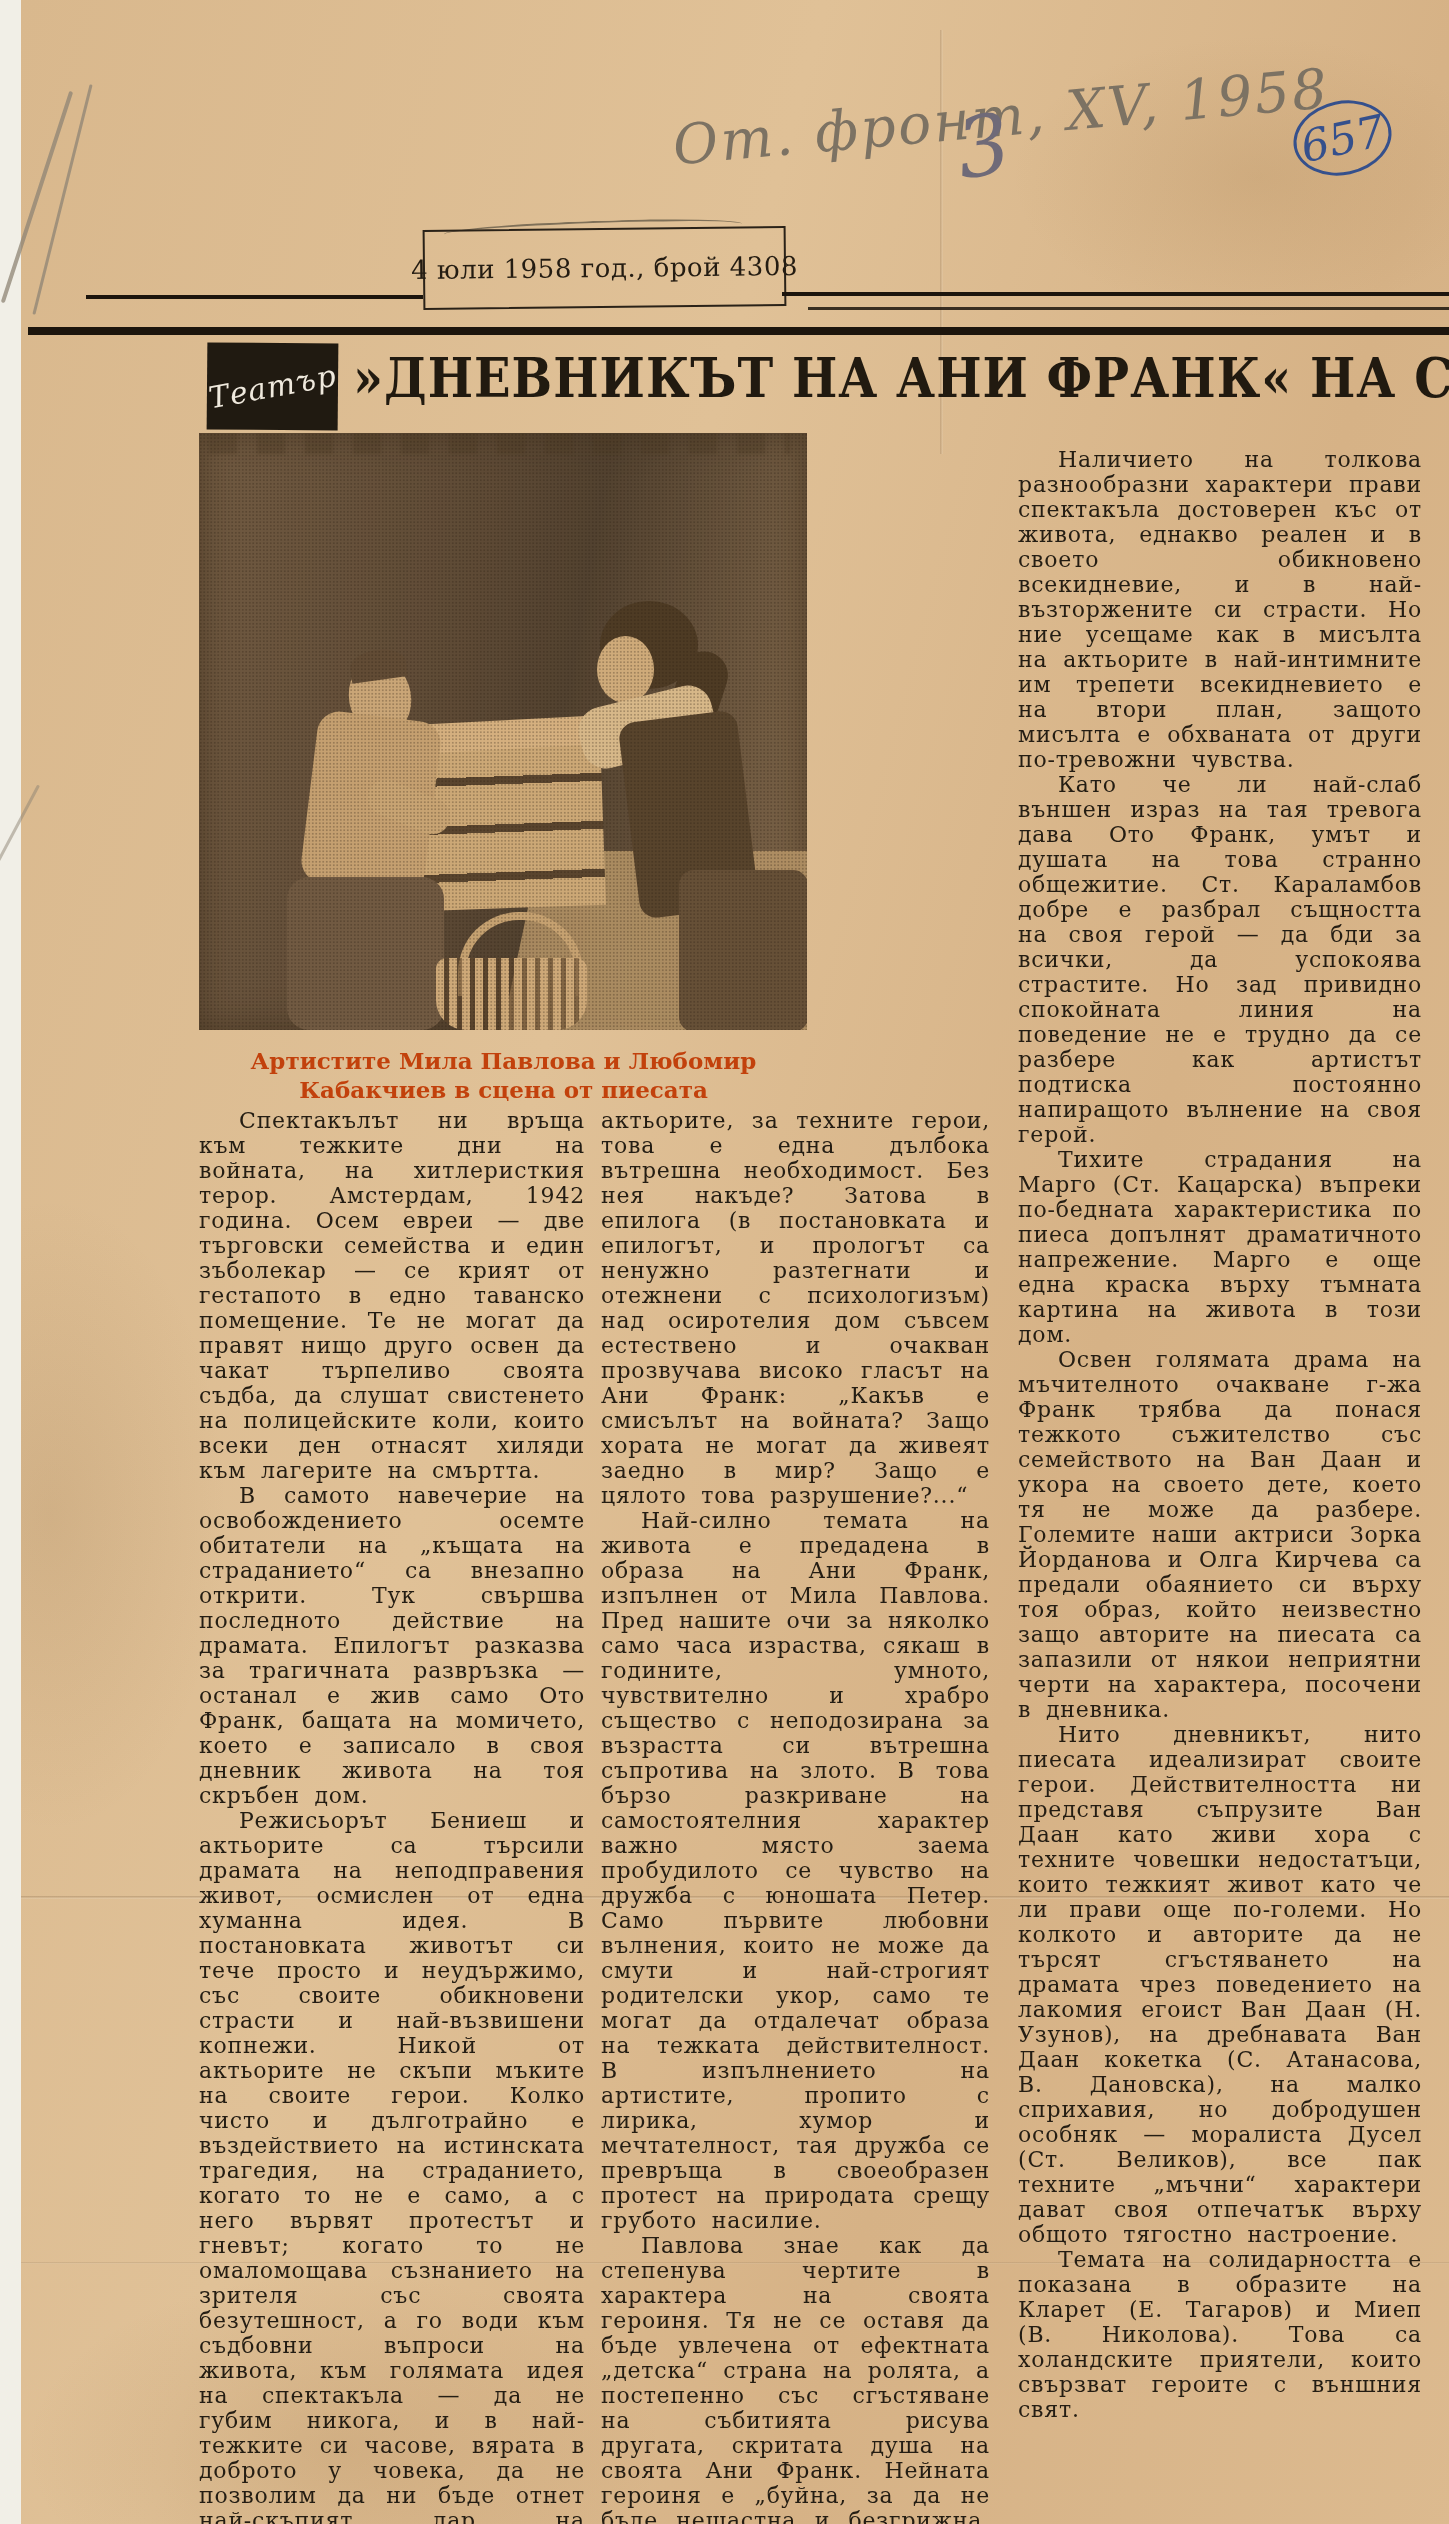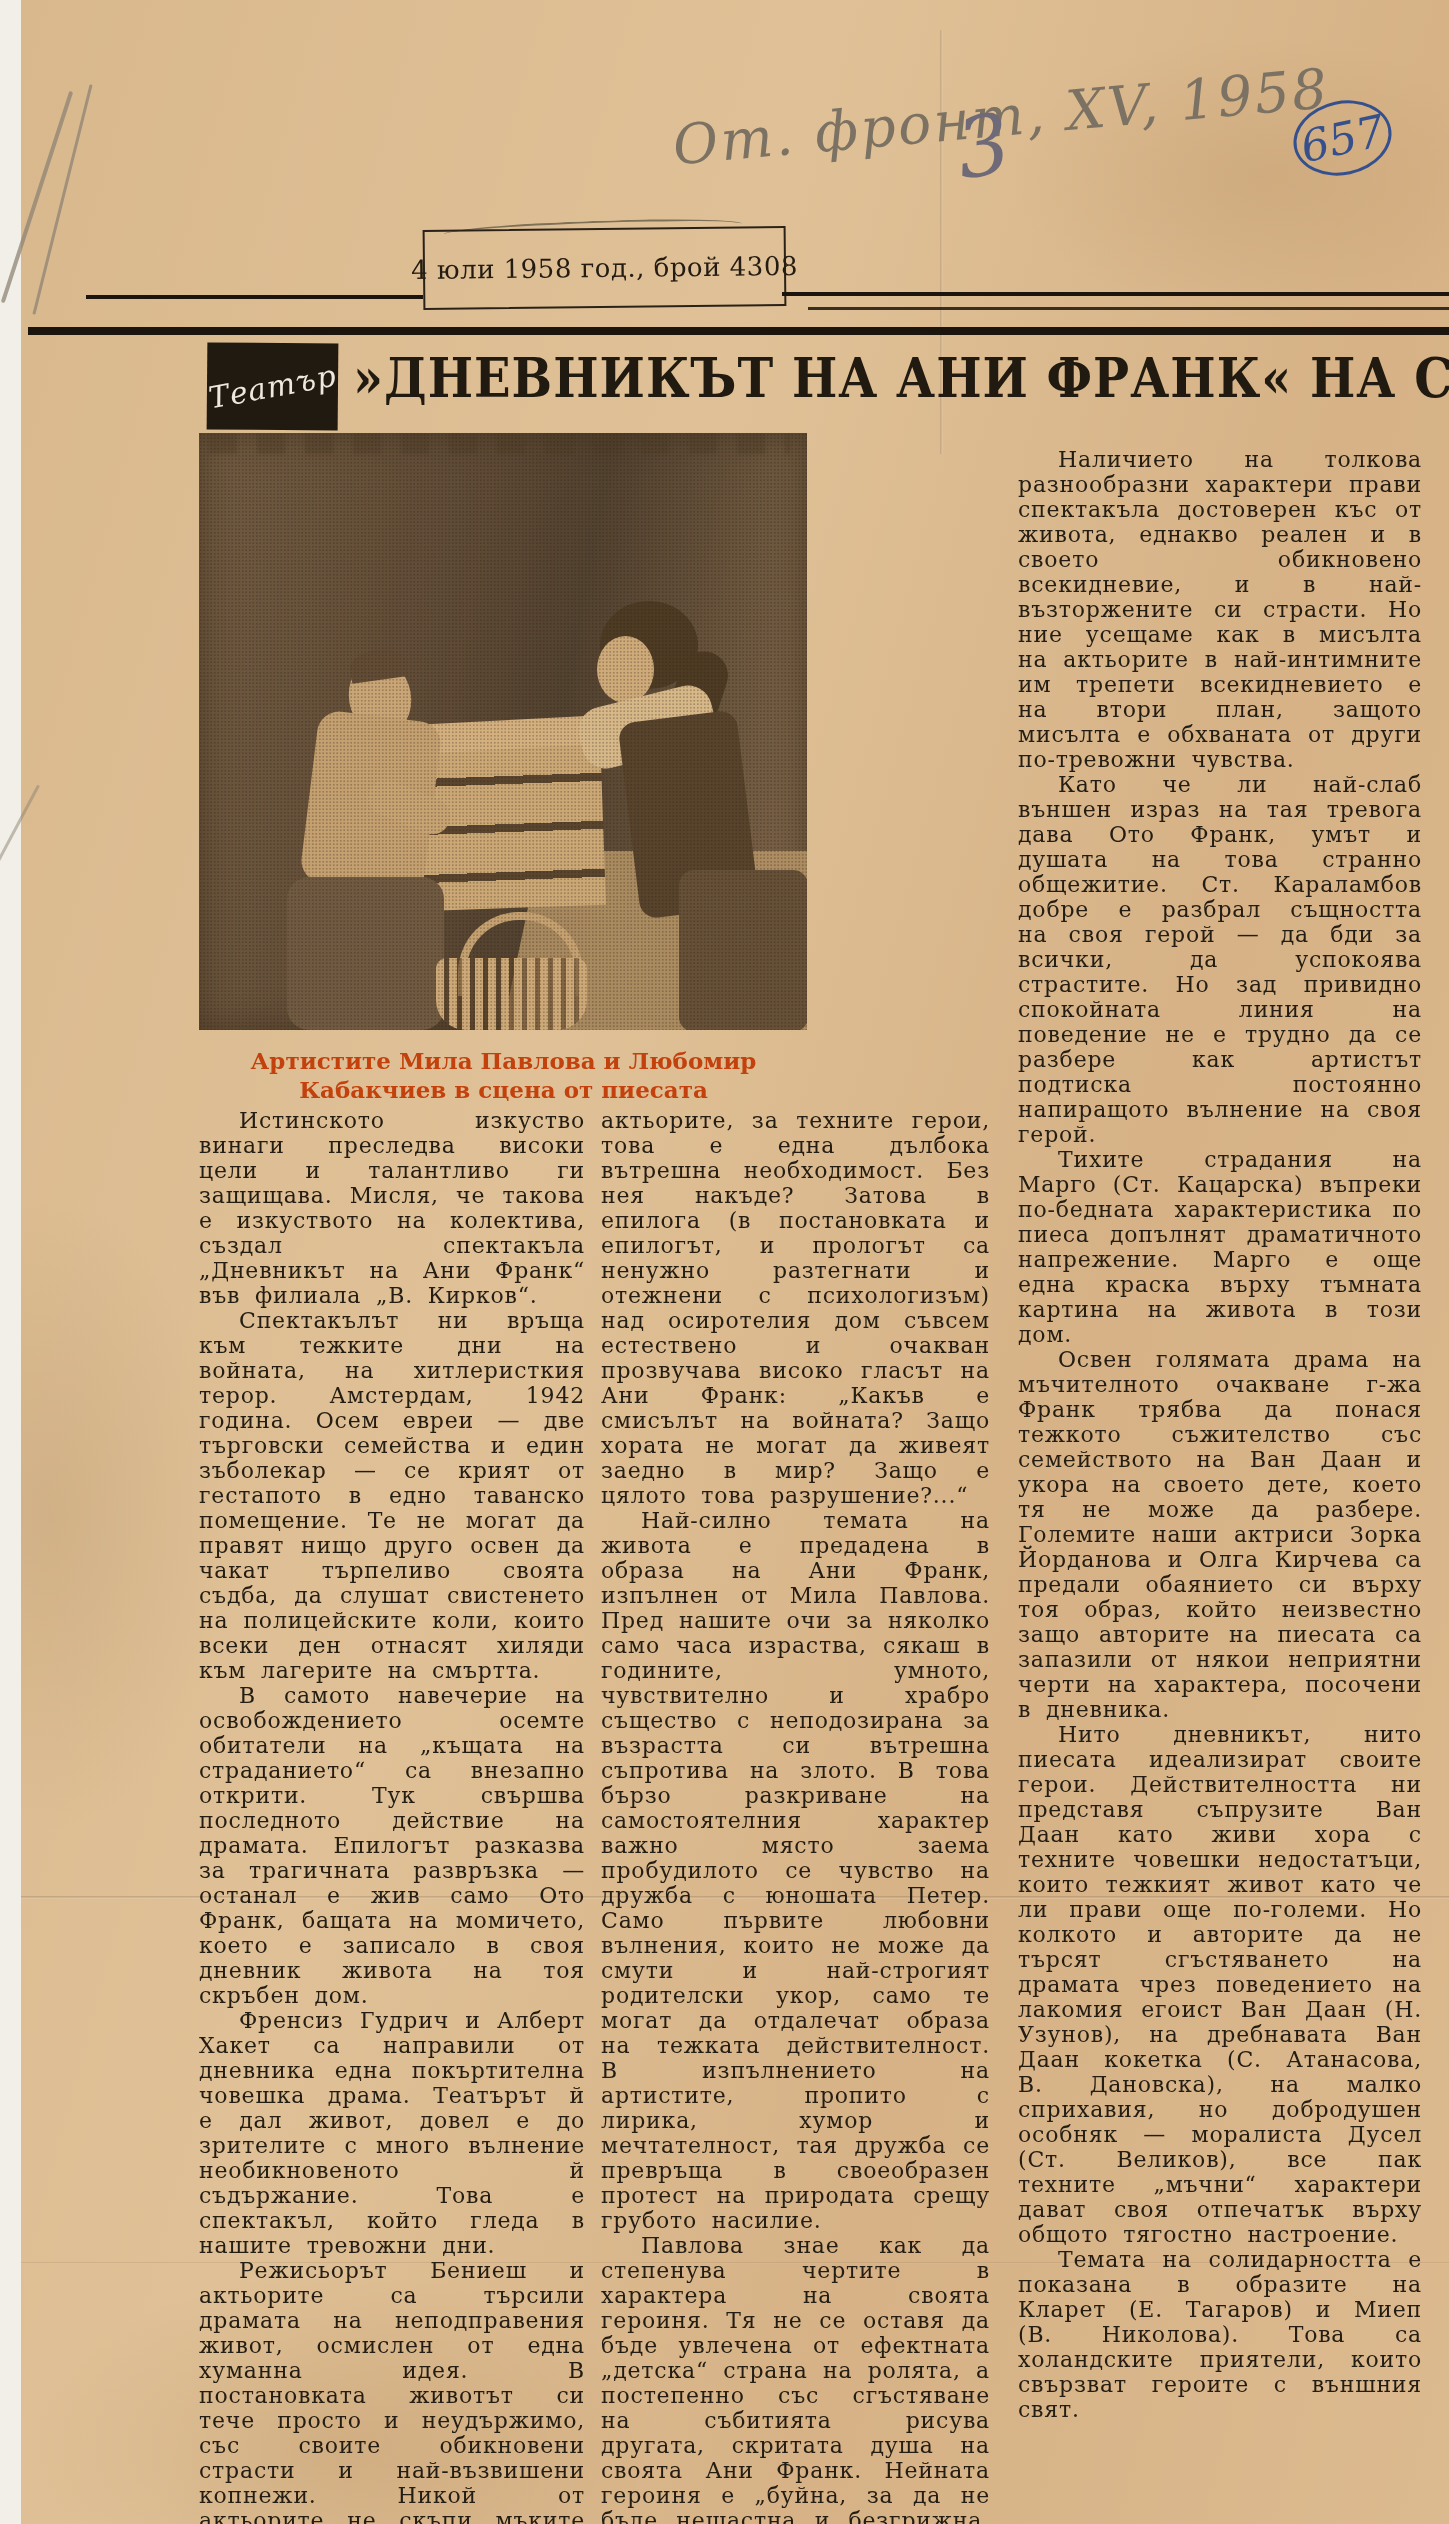--- a/index.html
+++ b/index.html
@@ -133,24 +133,22 @@
   <div class="shape" style="left:259px;top:479px;width:109px;height:76px;border:8.6px solid #c4a375;border-bottom:none;border-radius:61px 61px 0 0;"></div>
   <div class="shape" style="left:237px;top:525px;width:151px;height:72px;background:repeating-linear-gradient(90deg,#cdac7e 0 8px, rgba(70,50,30,.55) 8px 13px);border-radius:11px 11px 30px 30px;"></div>
 
   <div class="sepia"></div>
   <div class="halftone"></div>
 </div>
 
 <div class="abs caption" style="left:212px;top:1046px;width:583px;">Артистите Мила Павлова и Любомир Кабакчиев в сцена от пиесата</div>
 
 <div class="abs col" style="left:199px;top:1108px;width:386px;height:2194px;">
-    <p>Истинското изкуство винаги преследва високи цели и талантливо ги защищава. Мисля, че такова е изкуството на колектива, създал спектакъла „Дневникът на Ани Франк“ във филиала „В. Кирков“.</p>
     <p>Спектакълът ни връща към тежките дни на войната, на хитлеристкия терор. Амстердам, 1942 година. Осем евреи — две търговски семейства и един зъболекар — се крият от гестапото в едно таванско помещение. Те не могат да правят нищо друго освен да чакат търпеливо своята съдба, да слушат свистенето на полицейските коли, които всеки ден отнасят хиляди към лагерите на смъртта.</p>
     <p>В самото навечерие на освобождението осемте обитатели на „къщата на страданието“ са внезапно открити. Тук свършва последното действие на драмата. Епилогът разказва за трагичната развръзка — останал е жив само Ото Франк, бащата на момичето, което е записало в своя дневник живота на тоя скръбен дом.</p>
-    <p>Френсиз Гудрич и Алберт Хакет са направили от дневника една покъртителна човешка драма. Театърът й е дал живот, довел е до зрителите с много вълнение необикновеното й съдържание. Това е спектакъл, който гледа в нашите тревожни дни.</p>
     <p>Режисьорът Бениеш и актьорите са търсили драмата на неподправения живот, осмислен от една хуманна идея. В постановката животът си тече просто и неудържимо, със своите обикновени страсти и най-възвишени копнежи. Никой от актьорите не скъпи мъките на своите герои. Колко чисто и дълготрайно е въздействието на истинската трагедия, на страданието, когато то не е само, а с него вървят протестът и гневът; когато то не омаломощава съзнанието на зрителя със своята безутешност, а го води към съдбовни въпроси на живота, към голямата идея на спектакъла — да не губим никога, и в най-тежките си часове, вярата в доброто у човека, да не позволим да ни бъде отнет най-скъпият дар на природата — свободата.</p>
   </div>
 
 <div class="abs col cont" style="left:601px;top:1108px;width:389px;height:2194px;">
     <p>актьорите, за техните герои, това е една дълбока вътрешна необходимост. Без нея накъде? Затова в епилога (в постановката и епилогът, и прологът са ненужно разтегнати и отежнени с психологизъм) над осиротелия дом съвсем естествено и очакван прозвучава високо гласът на Ани Франк: „Какъв е смисълът на войната? Защо хората не могат да живеят заедно в мир? Защо е цялото това разрушение?...“</p>
     <p>Най-силно темата на живота е предадена в образа на Ани Франк, изпълнен от Мила Павлова. Пред нашите очи за няколко само часа израства, сякаш в годините, умното, чувствително и храбро същество с неподозирана за възрастта си вътрешна съпротива на злото. В това бързо разкриване на самостоятелния характер важно място заема пробудилото се чувство на дружба с юношата Петер. Само първите любовни вълнения, които не може да смути и най-строгият родителски укор, само те могат да отдалечат образа на тежката действителност. В изпълнението на артистите, пропито с лирика, хумор и мечтателност, тая дружба се превръща в своеобразен протест на природата срещу грубото насилие.</p>
     <p>Павлова знае как да степенува чертите в характера на своята героиня. Тя не се оставя да бъде увлечена от ефектната „детска“ страна на ролята, а постепенно със сгъстяване на събитията рисува другата, скритата душа на своята Ани Франк. Нейната героиня е „буйна, за да не бъде нещастна и безгрижна, за да не чува вътрешния си глас“.</p>
   </div>
 
 <div class="abs" style="left:1018px;top:447px;width:404px;">

